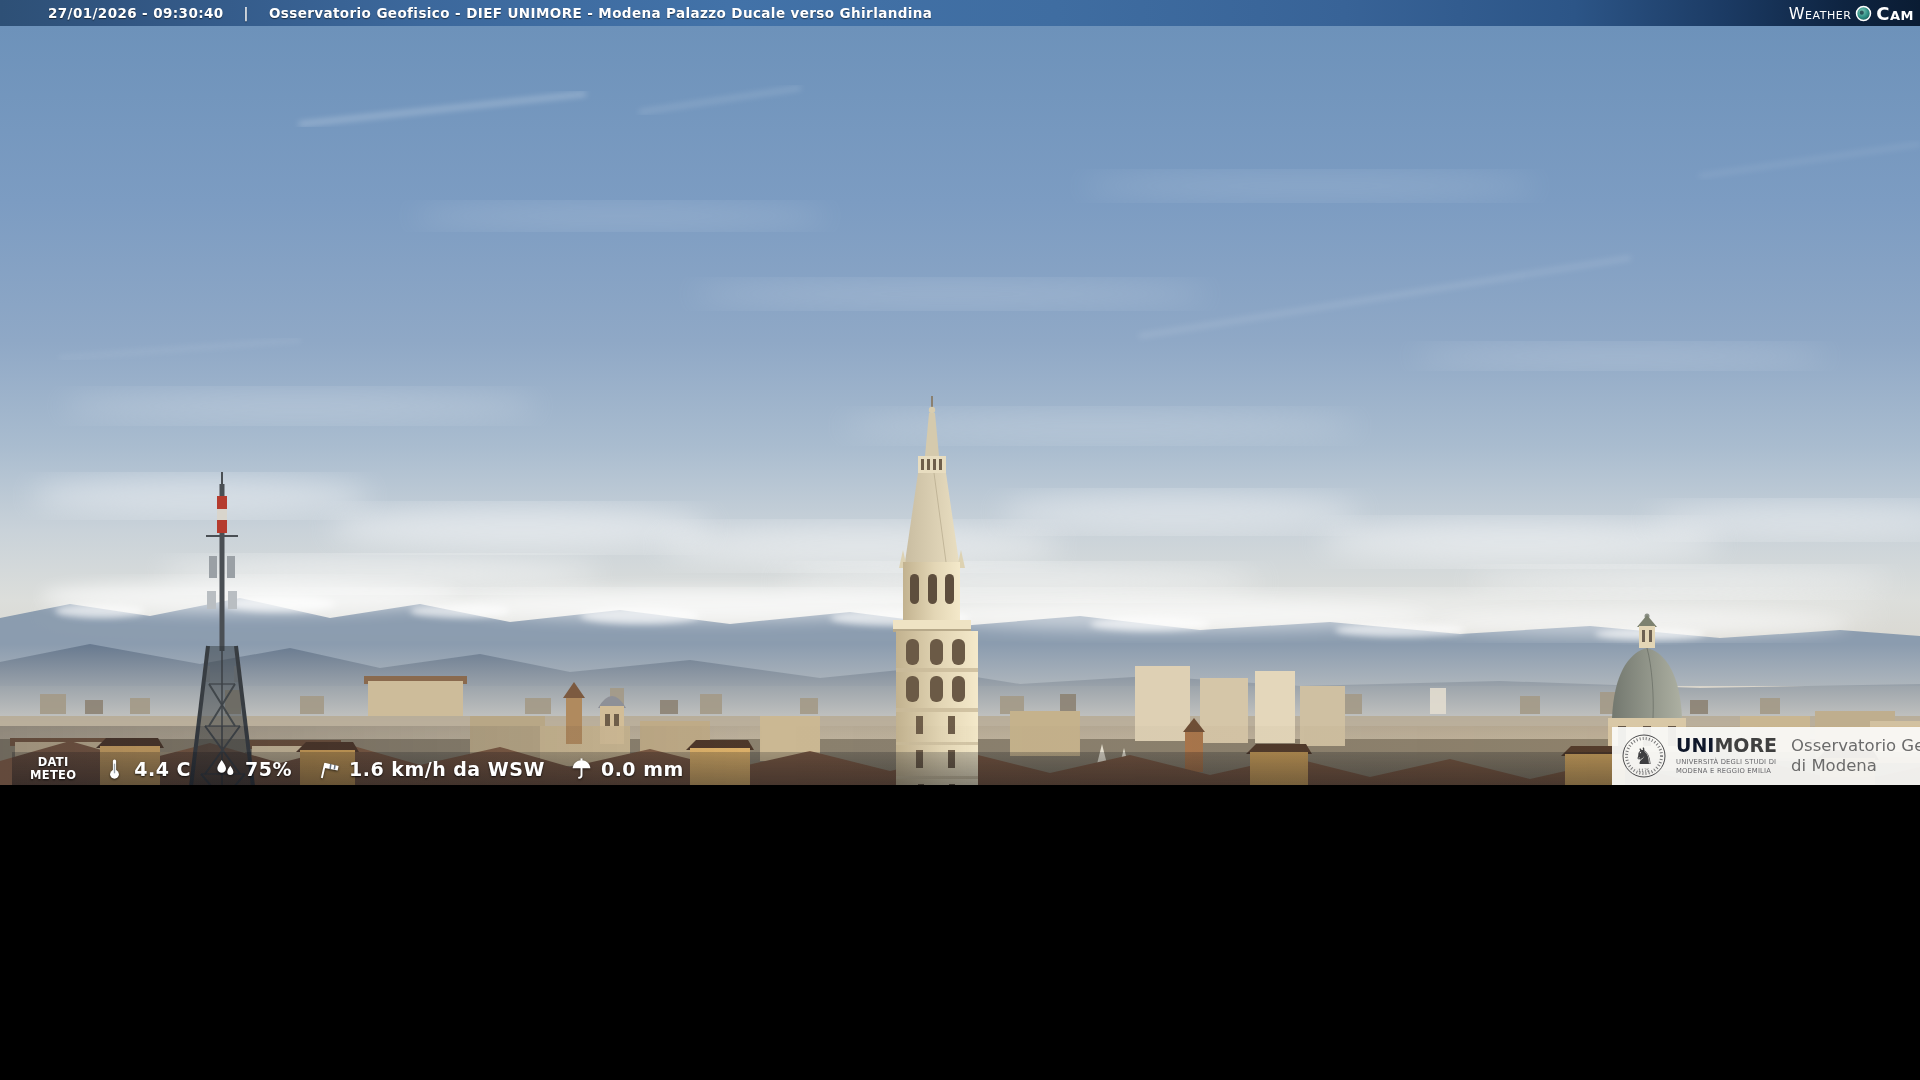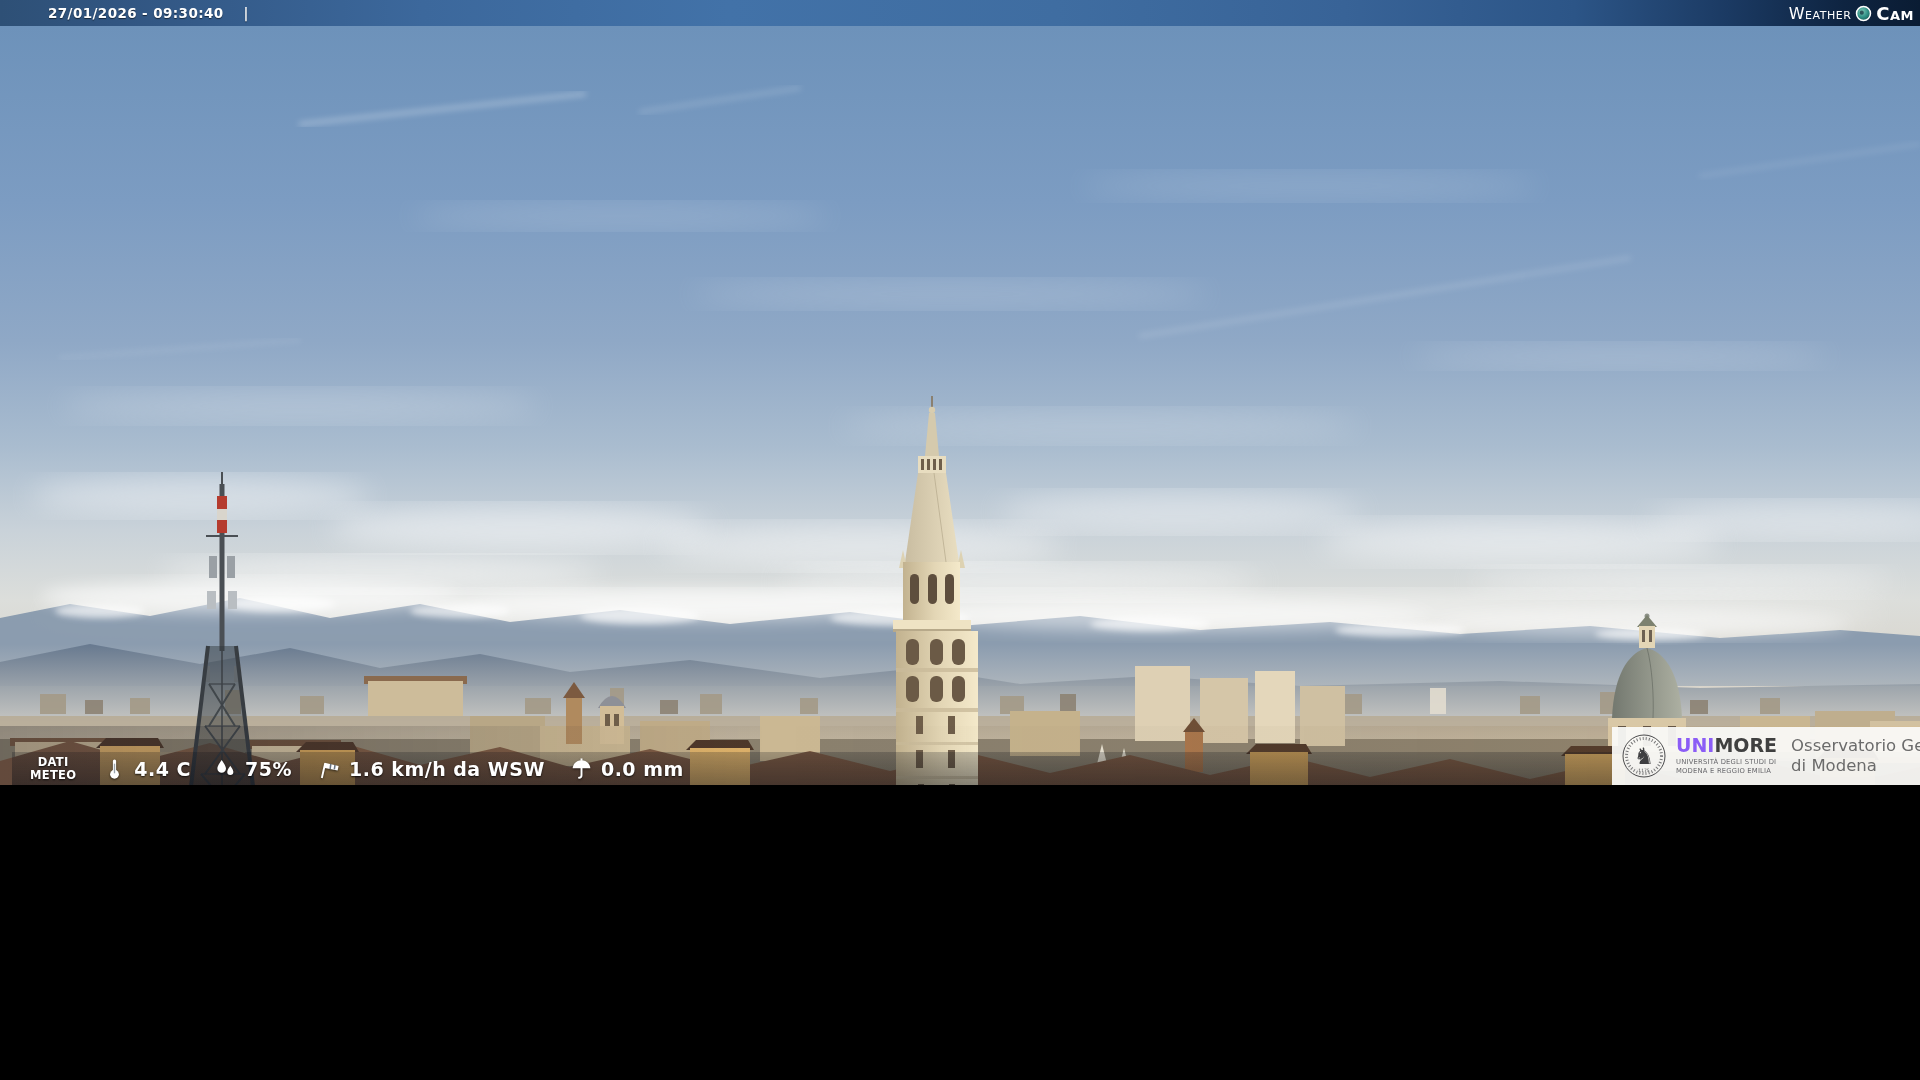--- a/index.html
+++ b/index.html
@@ -35,33 +35,34 @@
   .m-val{font-size:19px;letter-spacing:.5px;white-space:nowrap;}
   .mt{margin-left:27px}.mh{margin-left:23px}.mw{margin-left:26px}.mp{margin-left:25px}
 
   
   .brand{position:absolute;right:0;bottom:0;width:308px;height:58px;z-index:7;
     background:rgba(250,250,248,.94);display:flex;align-items:center;
     gap:9px;padding-left:9px;box-sizing:border-box;}
   .seal{width:46px;height:50px;flex:none;}
   .wm-col{display:flex;flex-direction:column;justify-content:center;line-height:1;}
   .wm-row{font-size:19px;font-weight:bold;letter-spacing:0;}
-  .wm-uni{color:#8b5cf6;}.wm-more{color:#404040;}
+  .wm-uni{color:#0f172a;}.wm-more{color:#404040;}
   .wm-sub{font-size:6.8px;color:#67676b;line-height:1.3;letter-spacing:.2px;margin-top:3px;}
   .org-col{font-size:16.5px;color:#6b6b6b;line-height:1.2;margin-left:5px;white-space:nowrap;}
 </style>
 </head>
 <body>
 
 <div class="stage">
 
   <header class="topbar">
     <div class="tb-left">
       <span>27/01/2026 - 09:30:40</span>
       <span class="tb-sep">|</span>
+      <span>Osservatorio Geofisico - DIEF UNIMORE - Modena Palazzo Ducale verso Ghirlandina</span>
     </div>
     <div class="tb-right">
       <span class="wc-weather">Weather</span>
       <svg class="wc-globe" viewBox="0 0 20 20">
         <defs>
             <radialGradient id="tealG" cx="40%" cy="35%" r="75%">
           <stop offset="0%" stop-color="#7ec9b8"></stop>
               <stop offset="55%" stop-color="#2f8f85"></stop>
               <stop offset="100%" stop-color="#14534e"></stop>
         </radialGradient>

